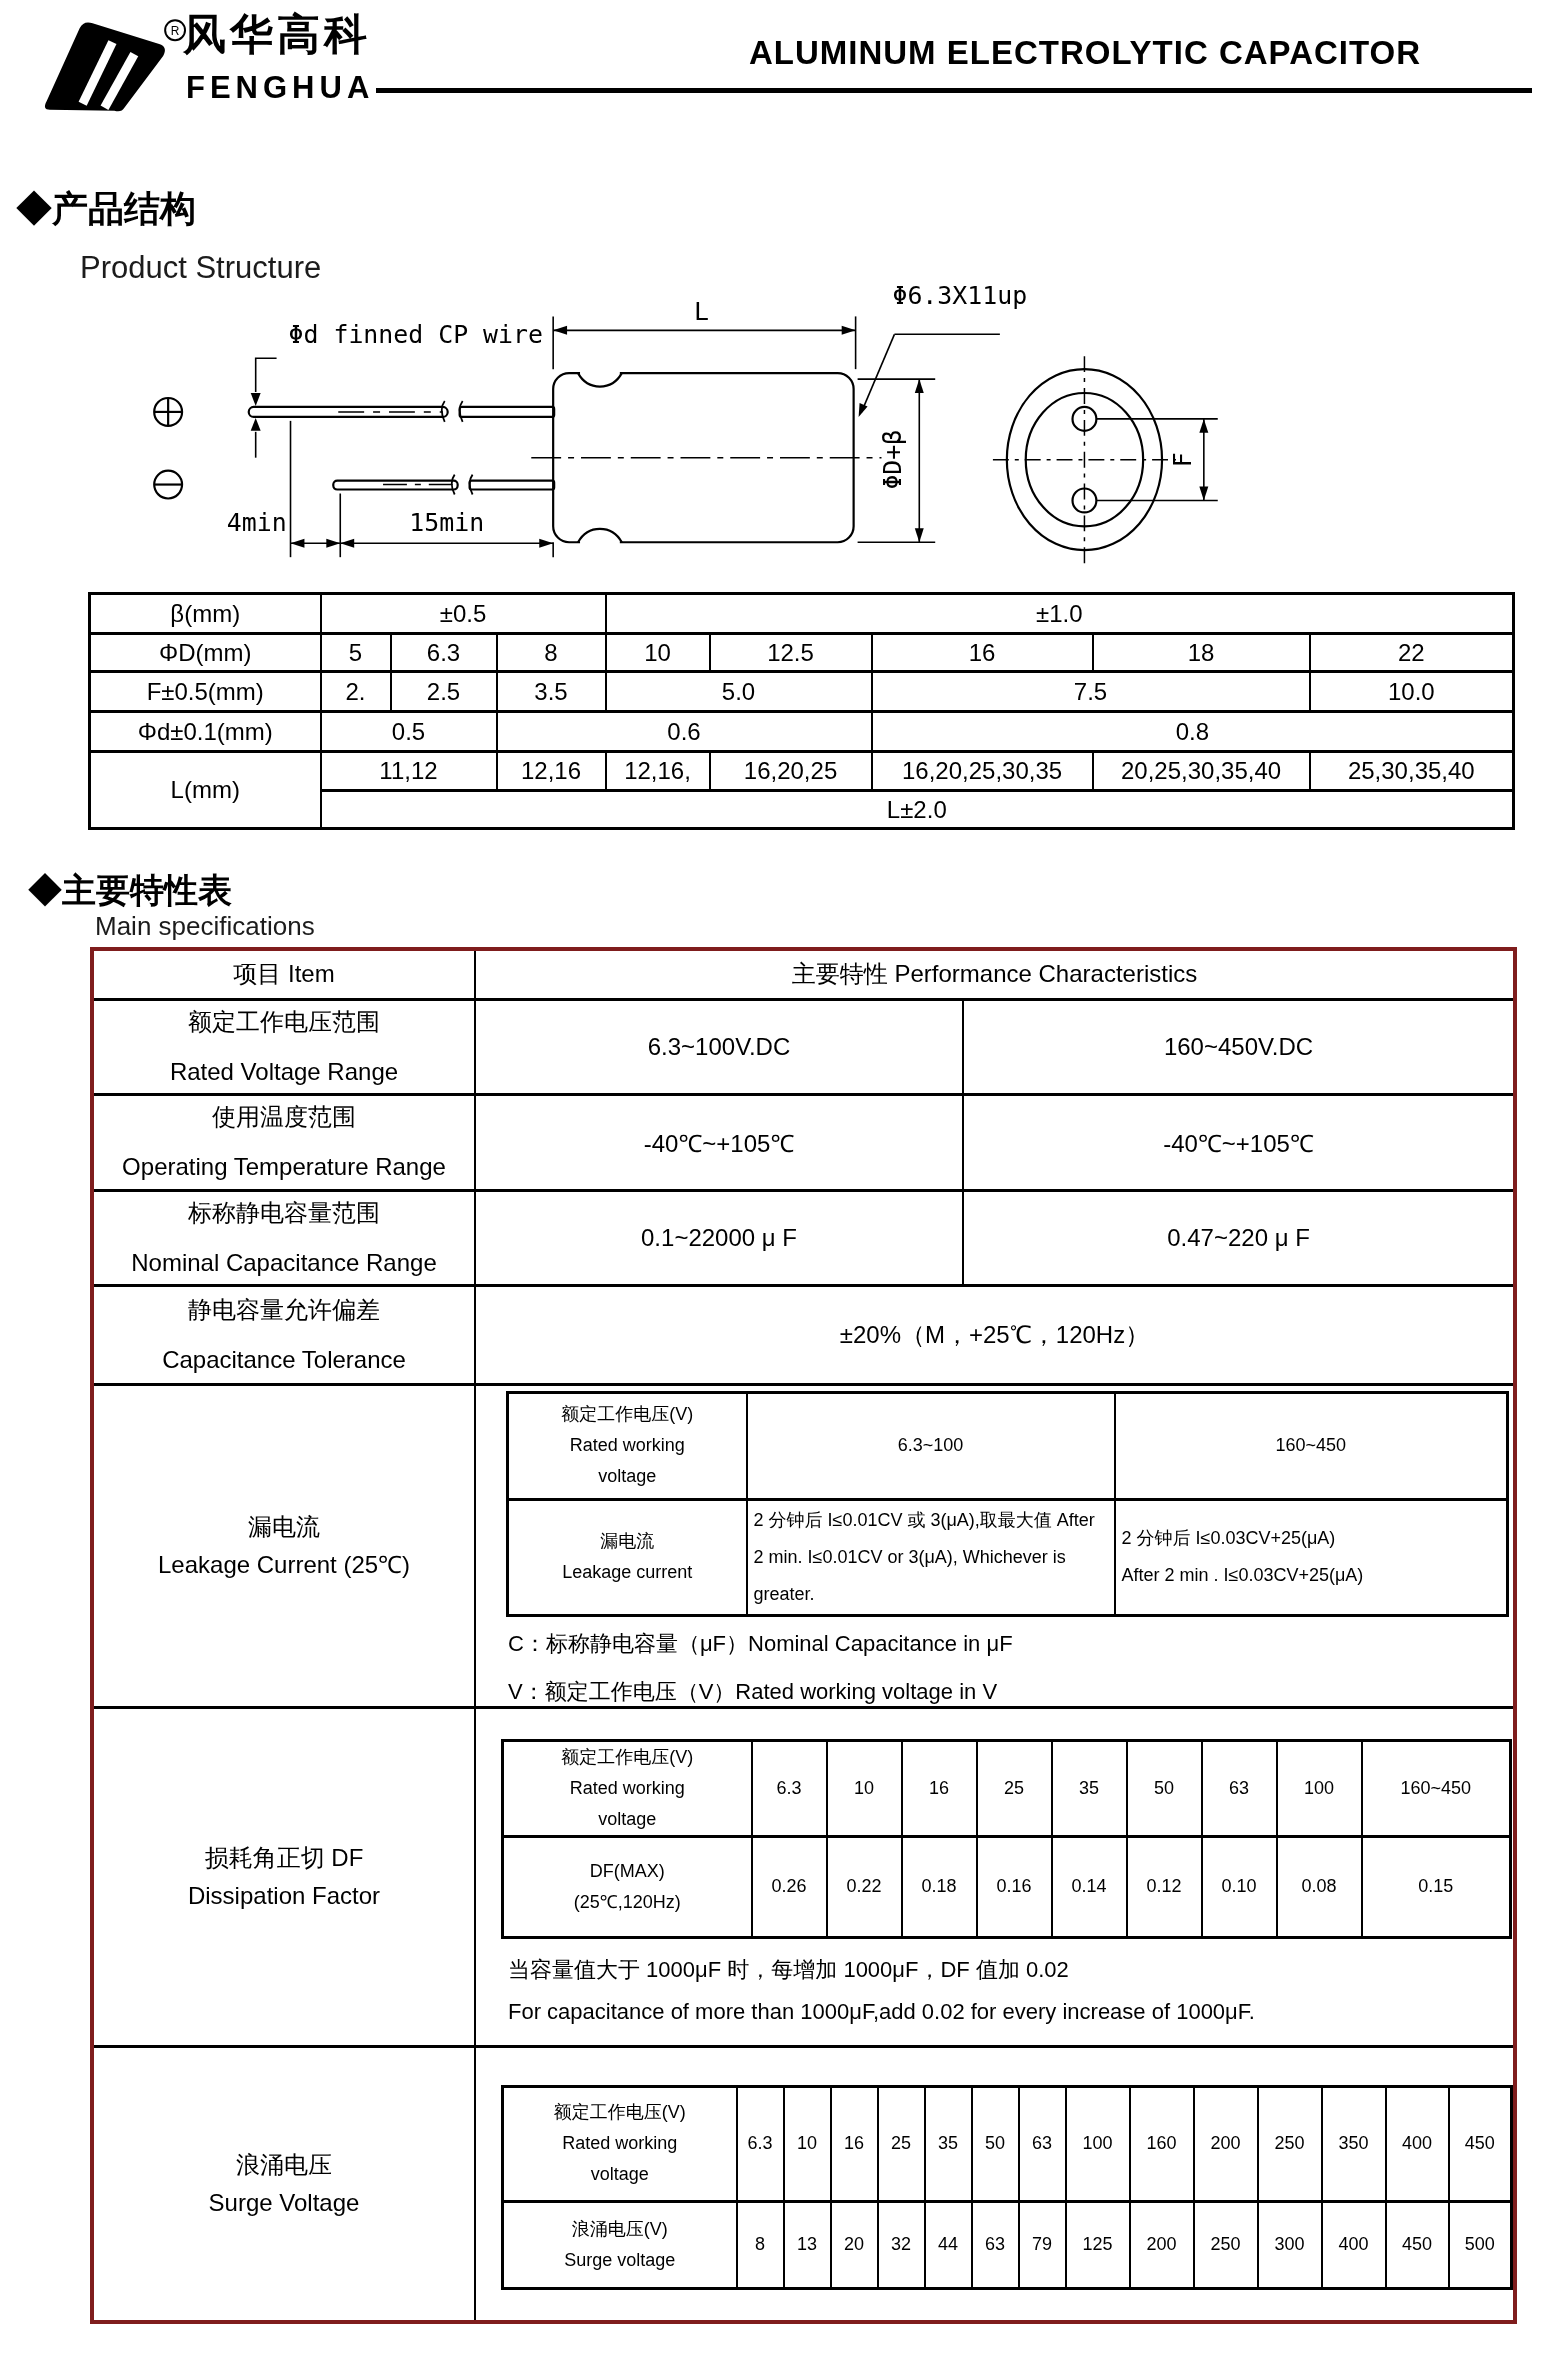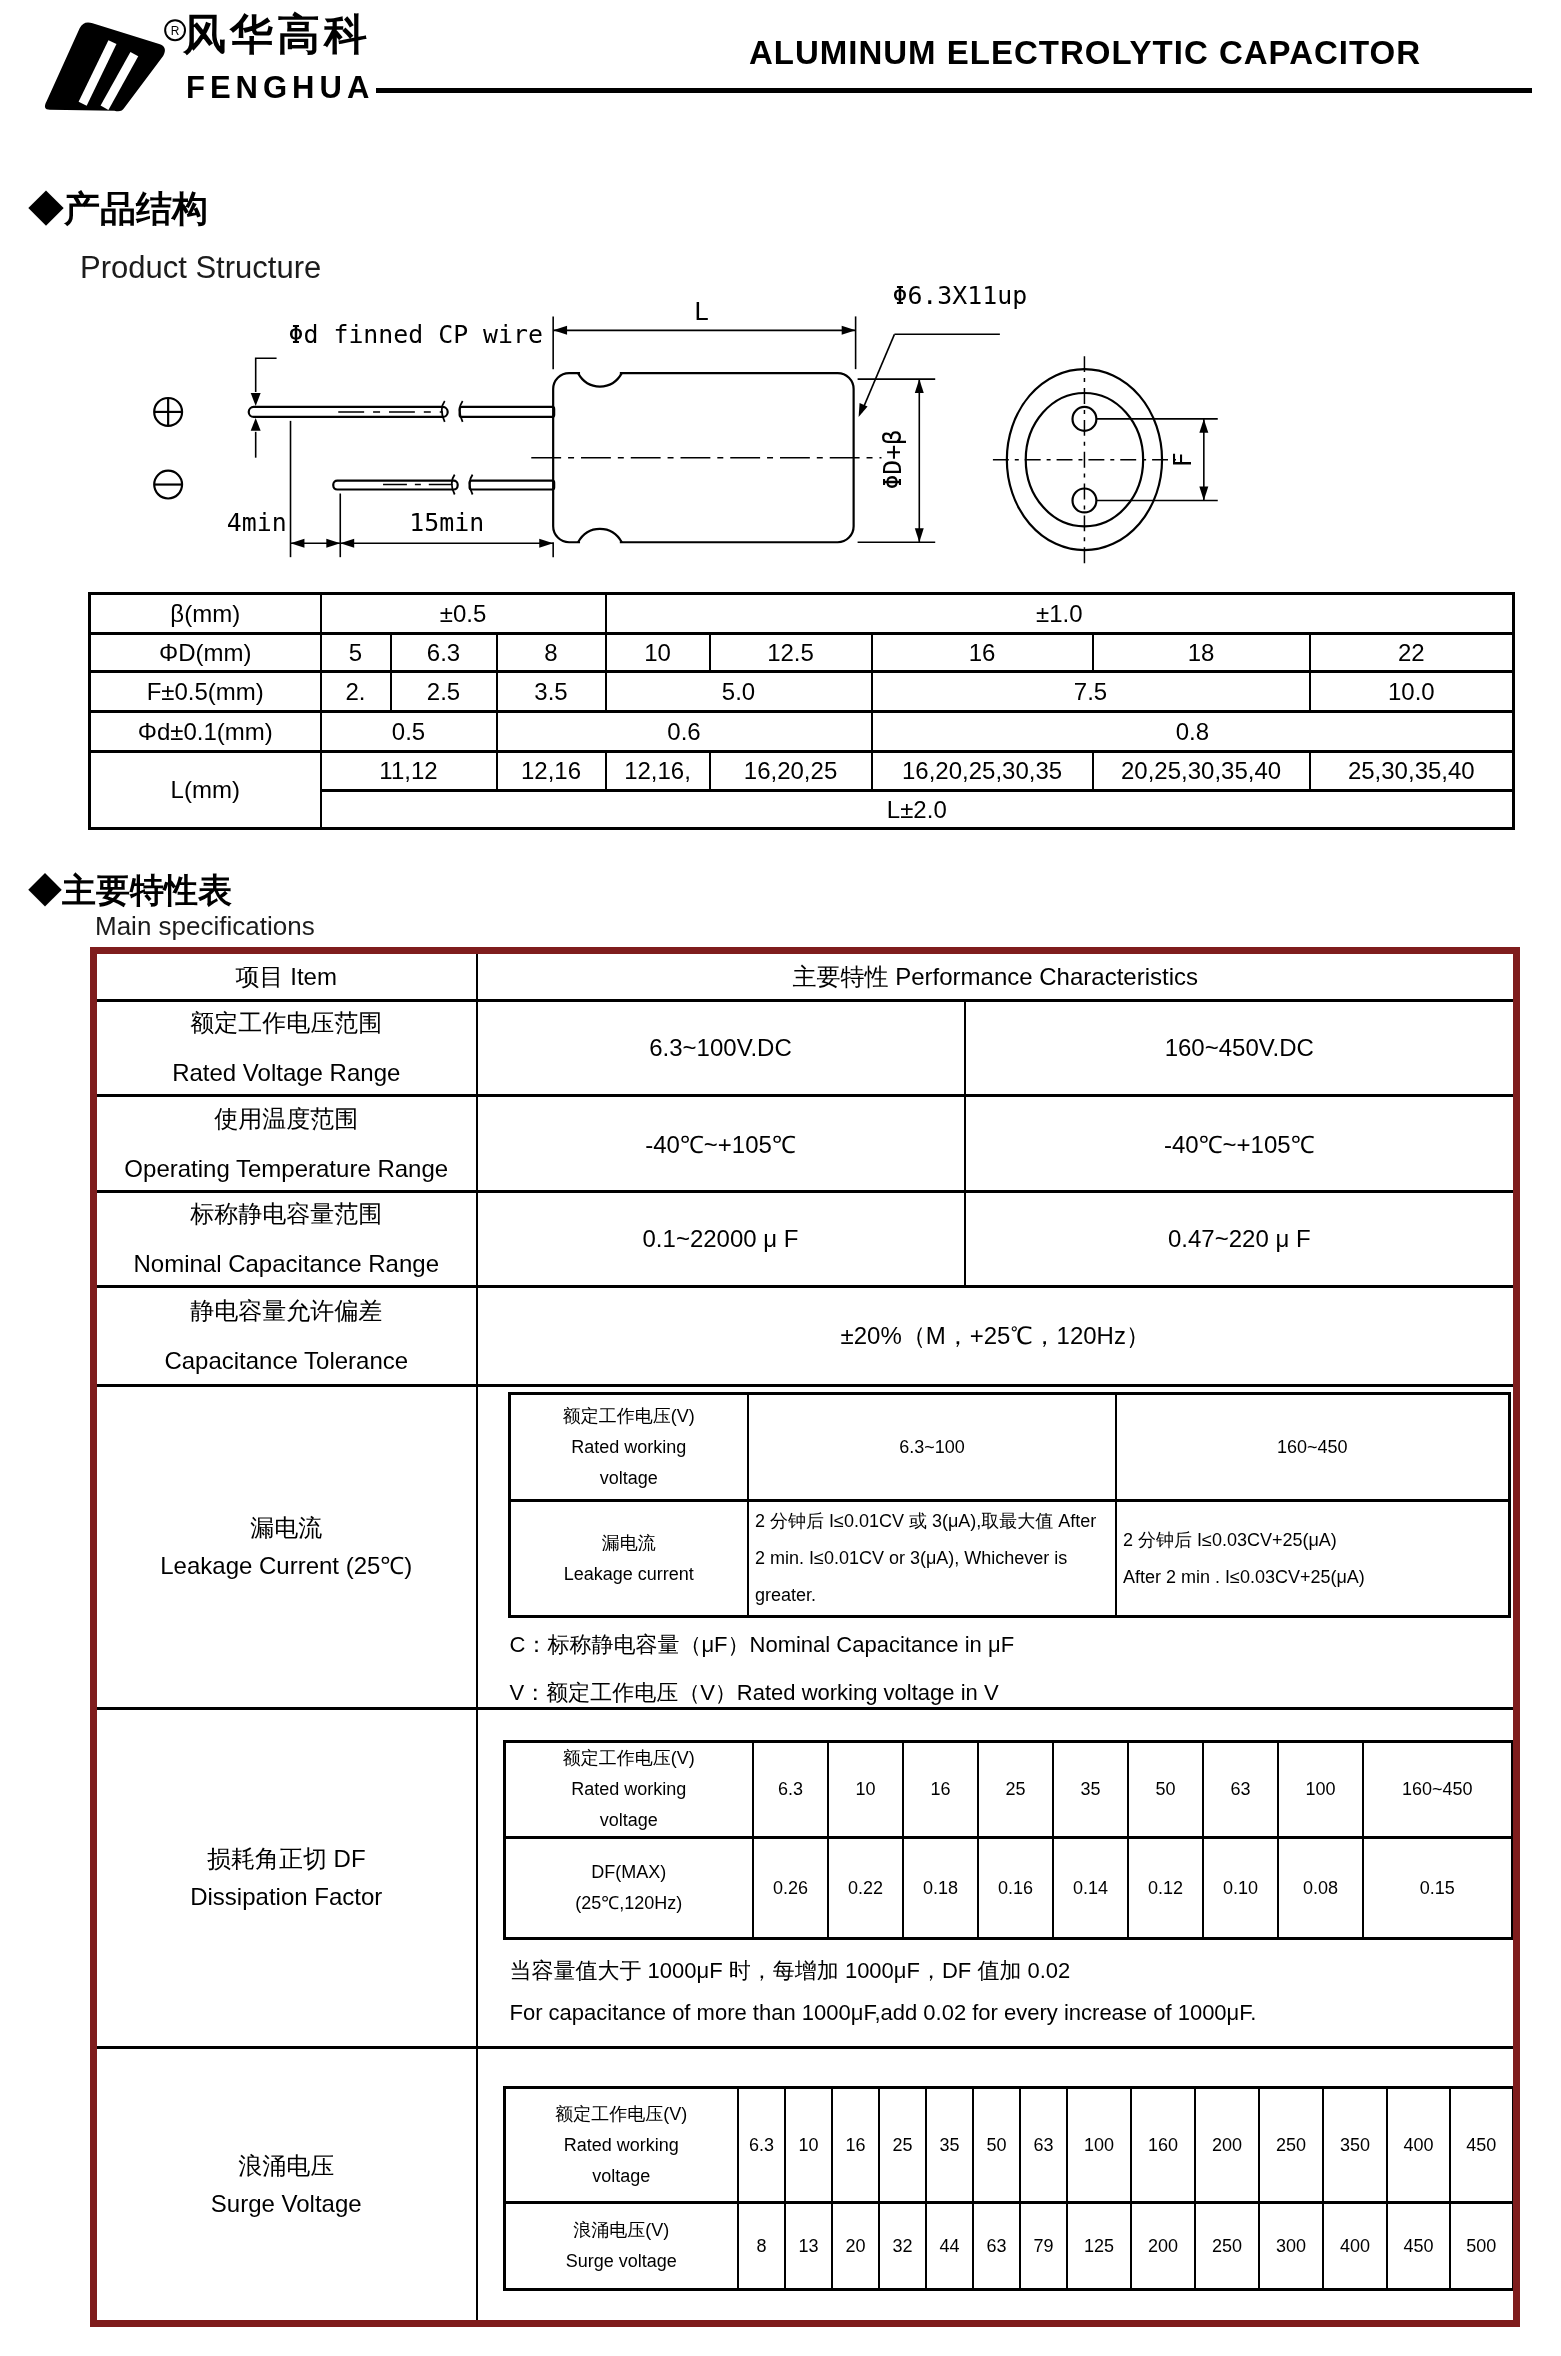--- a/index.html
+++ b/index.html
@@ -9,38 +9,38 @@
 
   
   .logo-cn{left:183px;top:6px;font-size:43px;font-weight:bold;letter-spacing:4px;}
   .logo-en{left:186px;top:70px;font-size:31px;font-weight:bold;letter-spacing:5px;}
   .doc-title{left:637px;top:34px;width:896px;text-align:center;font-size:33px;font-weight:bold;letter-spacing:1px;}
   .hrule{left:376px;top:88px;width:1156px;height:5px;background:#000;}
 
   
   .h-cn{font-size:36px;font-weight:bold;}
   .h-en{font-size:31px;color:#1c1c1c;}
-  .s1cn{left:28px;top:185px;}
+  .s1cn{left:16px;top:185px;}
   .s1en{left:80px;top:250px;}
   .s2cn{left:28px;top:868px;}
   .s2en{left:95px;top:911px;}
 
   svg text{font-family:"DejaVu Sans Mono",monospace;fill:#000;}
   .dtxt{font-size:25px;}
 
   table{border-collapse:collapse;table-layout:fixed;}
   td{padding:0;text-align:center;vertical-align:middle;overflow:hidden;}
 
   
   .t1{border:3px solid #000;}
   .t1 td{border-left:2px solid #000;border-right:2px solid #000;
          border-top:3px solid #000;border-bottom:3px solid #000;font-size:24px;}
 
   
-  .spec{border:7px solid #7f1d1d;padding-left:28px;}
+  .spec{border:4px solid #7f1d1d;padding-left:28px;}
   .spec > tbody > tr > td{border-left:2px solid #000;border-right:2px solid #000;
         border-top:3px solid #000;border-bottom:3px solid #000;font-size:24px;}
   .lab .en{margin-top:22px;}
   .lab.tight .en{margin-top:10px;}
   .lab div{line-height:28px;}
   .content-cell{text-align:left;vertical-align:top;}
 
   
   .itb{border:3px solid #000;}
   .itb td{border-left:2px solid #000;border-right:2px solid #000;

